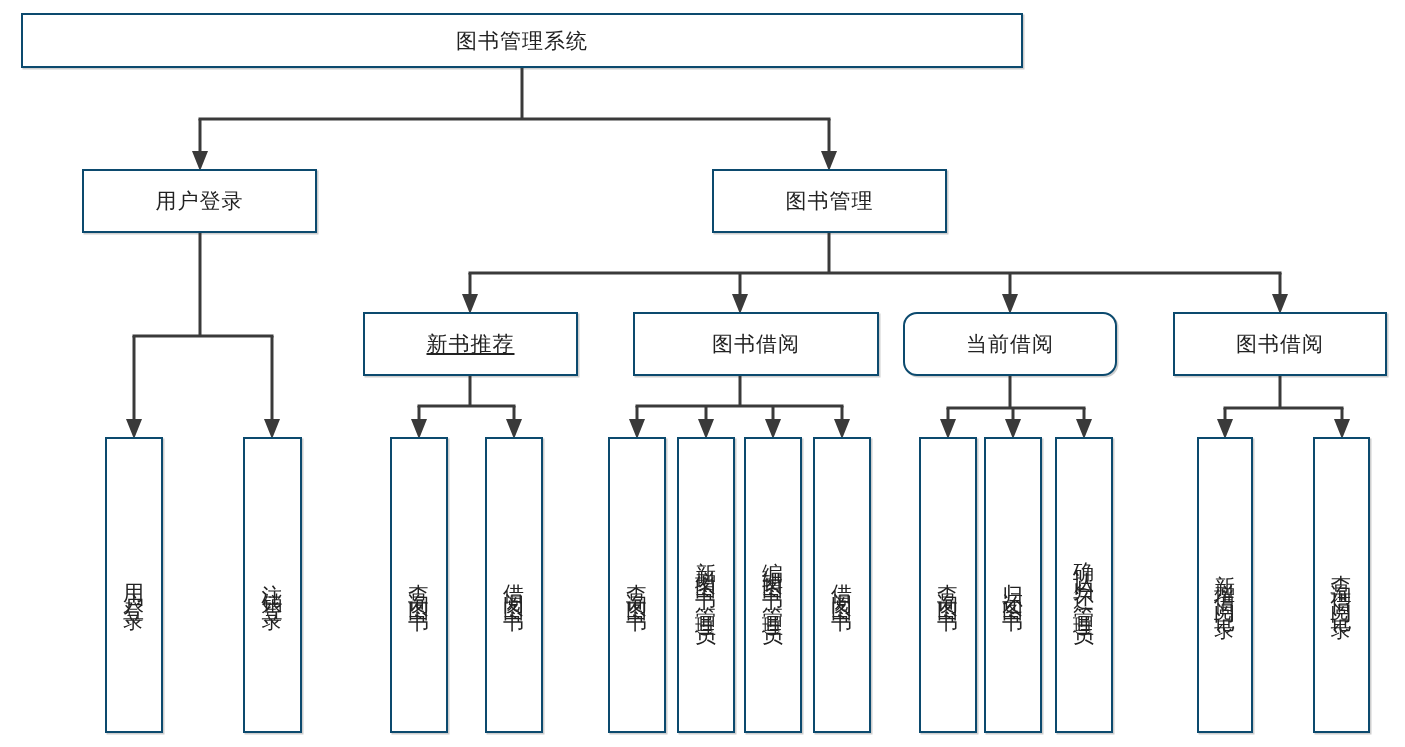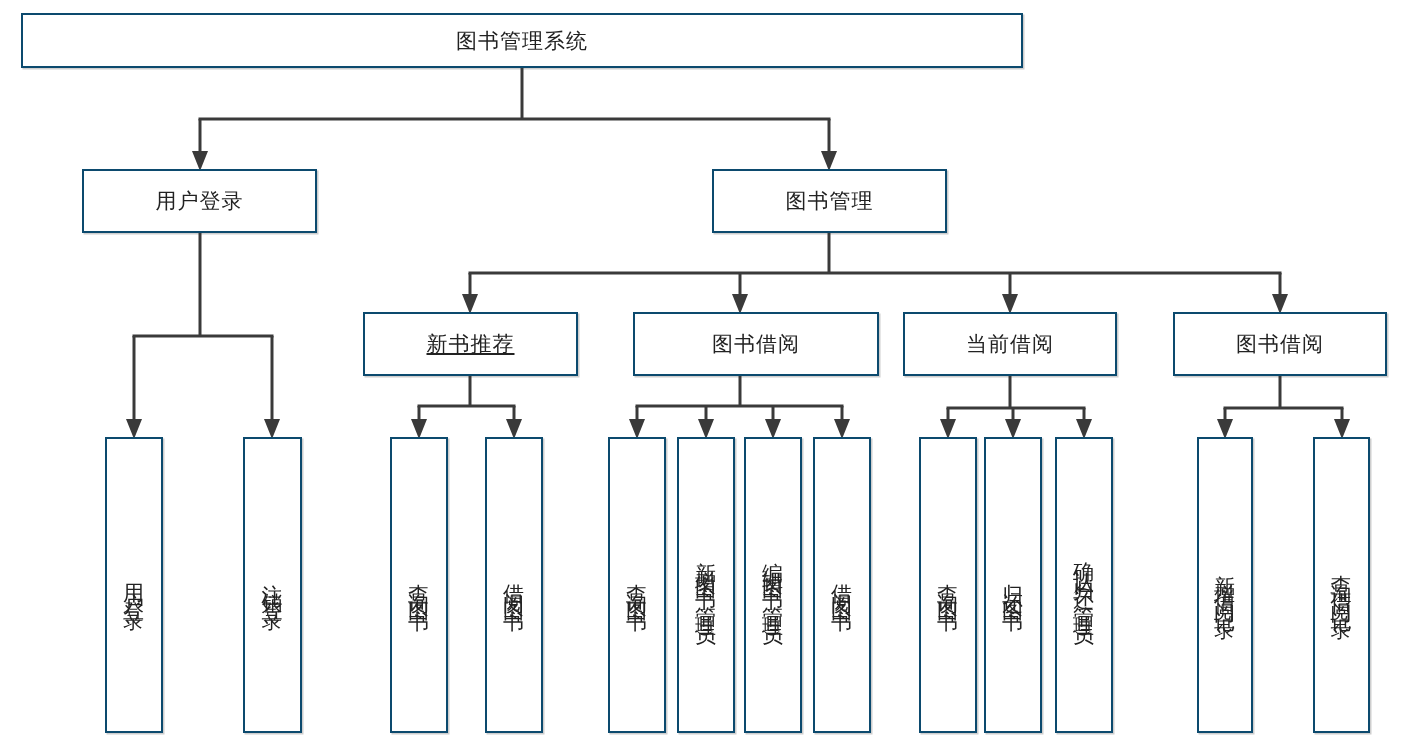--- a/index.html
+++ b/index.html
@@ -92,21 +92,21 @@
       </div>
       <div class="node" style="left: 712px; top: 169px; width: 235px; height: 64px;">
         <span>图书管理</span>
       </div>
       <div class="node" style="left: 363px; top: 312px; width: 215px; height: 64px; text-decoration: underline;">
         <span>新书推荐</span>
       </div>
       <div class="node" style="left: 633px; top: 312px; width: 246px; height: 64px;">
         <span>图书借阅</span>
       </div>
-      <div class="node" style="left: 903px; top: 312px; width: 214px; height: 64px;">
+      <div class="node" style="left: 903px; top: 312px; width: 214px; height: 64px; border-radius: 14px;">
         <span>当前借阅</span>
       </div>
       <div class="node" style="left: 1173px; top: 312px; width: 214px; height: 64px;">
         <span>图书借阅</span>
       </div>
       <div class="node v" style="left: 105px; top: 437px; width: 58px; height: 296px;">
         <span>用户登录</span>
       </div>
       <div class="node v" style="left: 243px; top: 437px; width: 59px; height: 296px;">
         <span>注销登录</span>

